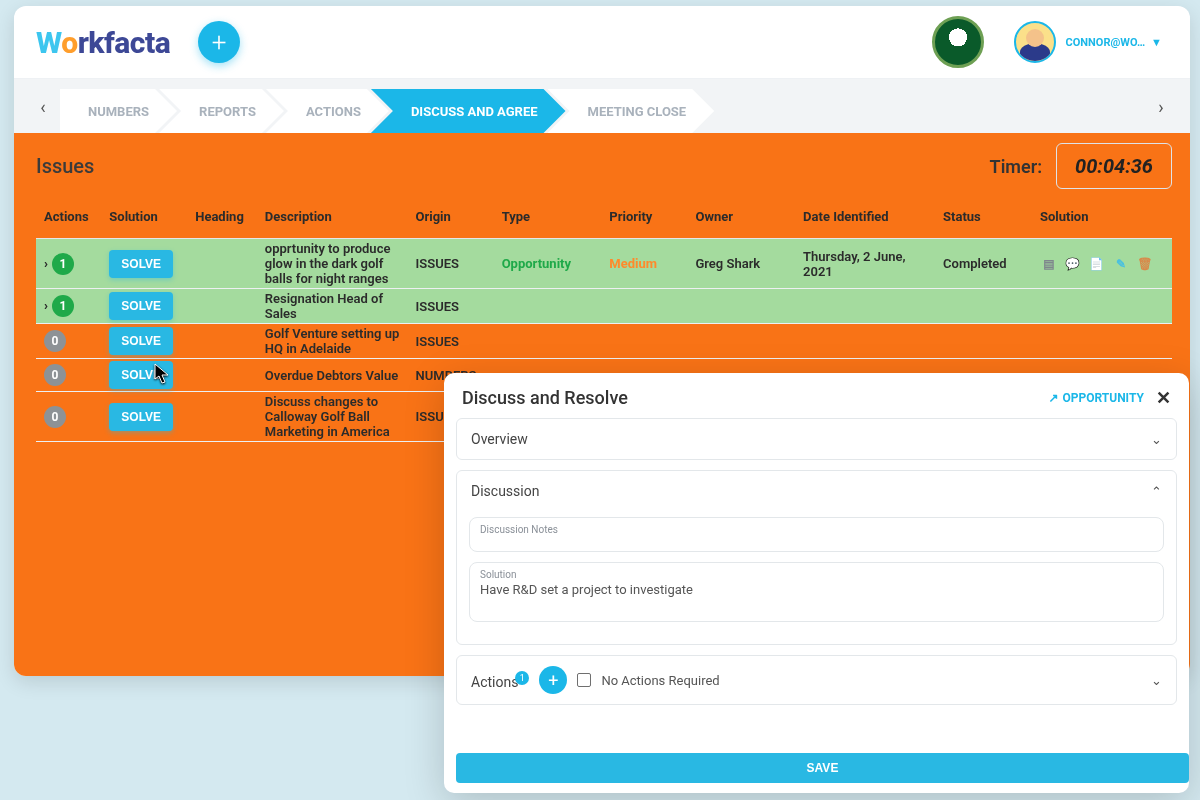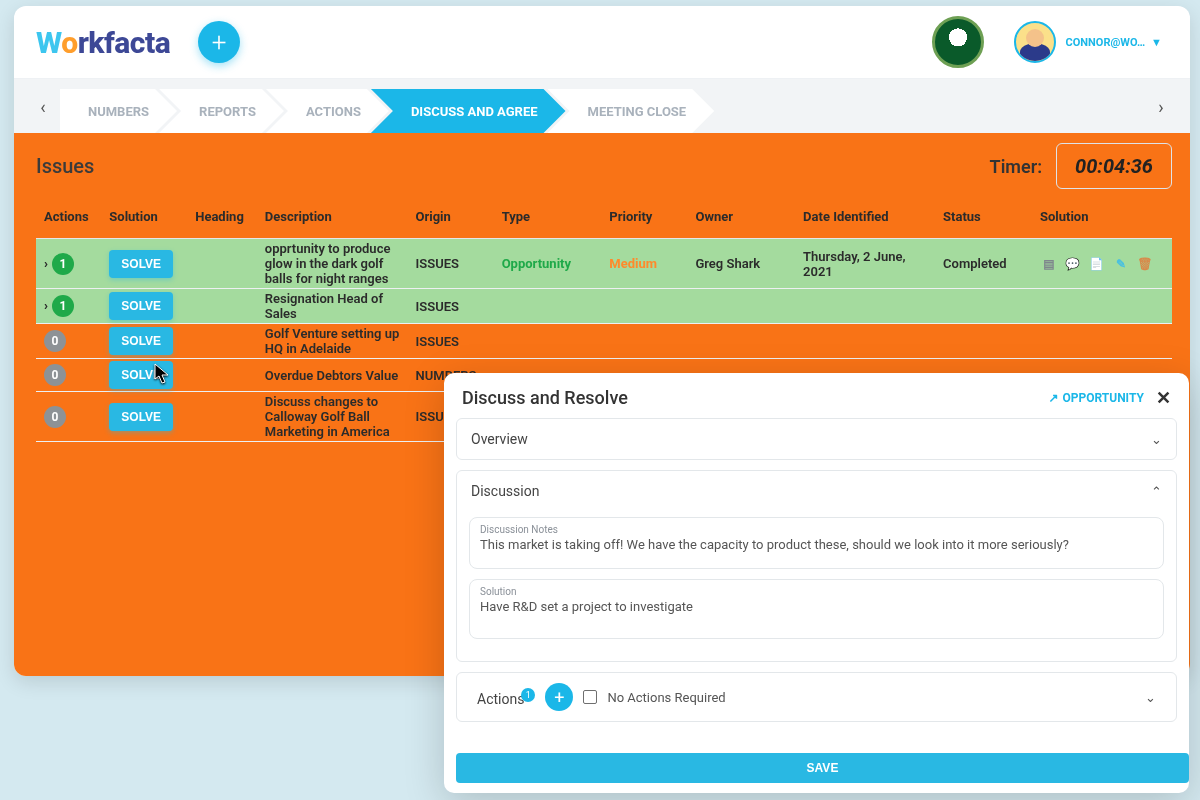--- a/index.html
+++ b/index.html
@@ -153,21 +153,21 @@
   }
   .acc-caret{margin-left:auto; color:#555; font-size:13px;}
   .acc-body{padding:6px 12px 12px 12px;}
   .field {
     border:1px solid #e3e7ea; border-radius:8px; padding:6px 10px 16px 10px;
     margin-bottom:10px;
   }
   .field-label{font-size:10px;color:#8a9098;}
   .field-val{font-size:13px;color:#555; padding-top:2px;}
   .acc-actions{
-    border:1px solid #e3e7ea; border-radius:6px; padding:10px 20px;
+    border:1px solid #e3e7ea; border-radius:6px; padding:10px 14px;
     display:flex; align-items:center; gap:10px; font-size:14px; color:#444;
   }
   .sup-badge{
     background:#1bb7e8;color:#fff;width:14px;height:14px;border-radius:50%;
     display:inline-flex;align-items:center;justify-content:center;font-size:9px;
     vertical-align:super; margin-left:-3px;
   }
   .mini-add{
     width:28px;height:28px;border-radius:50%;background:#1bb7e8;color:#fff;
     display:flex;align-items:center;justify-content:center;font-size:18px;cursor:pointer;
@@ -336,21 +336,20 @@
       </div>
     </div>
     <div class="acc">
       <div class="acc-head">
         <span>Discussion</span>
         <span class="acc-caret">⌃</span>
       </div>
       <div class="acc-body">
         <div class="field">
           <div class="field-label">Discussion Notes</div>
-          <div class="field-val">This market is taking off! We have the capacity to product these, should we look into it more seriously?</div>
         </div>
         <div class="field" style="min-height:60px">
           <div class="field-label">Solution</div>
           <div class="field-val">Have R&amp;D set a project to investigate</div>
         </div>
       </div>
     </div>
     <div class="acc-actions">
       <span><span>Actions</span><span class="sup-badge">1</span></span>
       <span class="mini-add">+</span>

